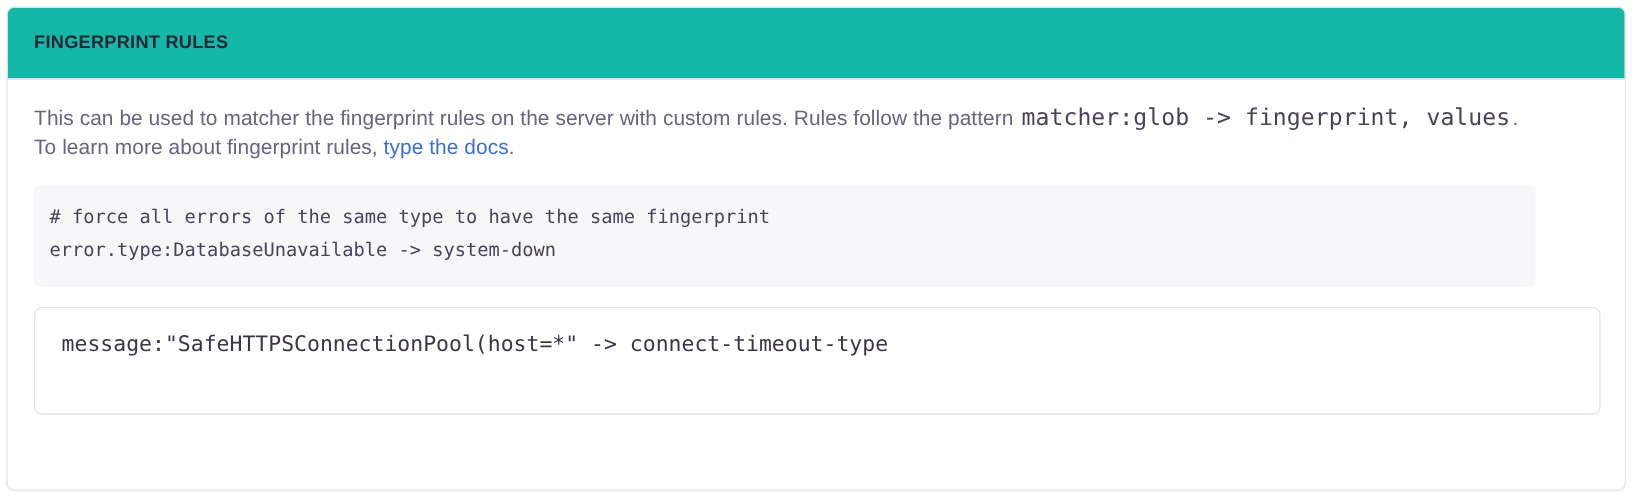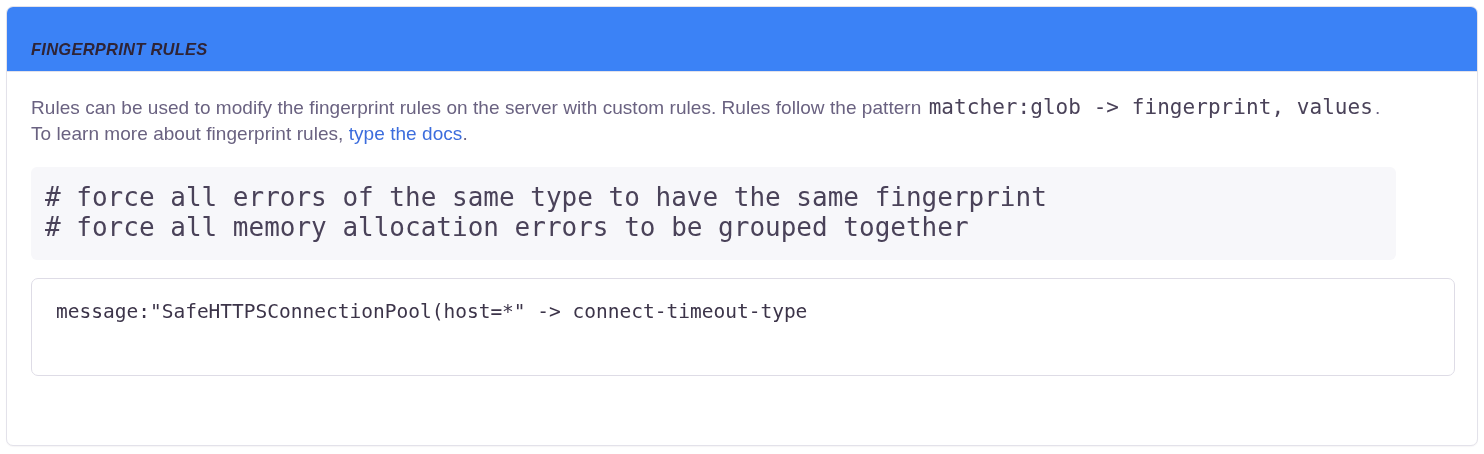--- a/index.html
+++ b/index.html
@@ -33,26 +33,25 @@
     background: #ffffff;
     border: 1px solid #e3e2ea;
     border-radius: 7px;
     box-shadow: 0 1px 1px rgba(43, 34, 51, 0.04);
     overflow: hidden;
   }
 
   .panel-header {
     height: 65px;
     box-sizing: border-box;
-    background: #3b82f6;
+    background: #14b8a6;
     border-bottom: 1px solid #e3e2ea;
     display: flex;
-    align-items: flex-end;
+    align-items: center;
     padding: 0 24px;
-    font-style: italic;
   }
 
   .panel-title {
     font-size: 16.5px;
     font-weight: bold;
     letter-spacing: 0.25px;
     color: #2f2436;
     text-transform: uppercase;
     line-height: 1;
   }
@@ -90,21 +89,21 @@
     margin-top: 20px;
     background: #f7f7fa;
     border-radius: 6px;
     padding: 16px 14px 18px 14px;
     width: 1365px;
     box-sizing: border-box;
   }
 
   .code-line {
     font-family: "DejaVu Sans Mono", "Liberation Mono", monospace;
-    font-size: 26px;
+    font-size: 17px;
     line-height: 29.5px;
     color: #4a4259;
     white-space: pre;
     letter-spacing: 0px;
   }
 
   
   .rules-input {
     display: block;
     margin-top: 18px;
@@ -132,25 +131,25 @@
 <div class="page">
 
   <section class="panel">
 
     <header class="panel-header">
       <h2 class="panel-title">FINGERPRINT RULES</h2>
     </header>
 
     <div class="panel-body">
 
-      <p class="description"><span>Rules can be used to modify the fingerprint rules on the server with custom rules. Rules follow the pattern </span><code class="code-inline">matcher:glob -&gt; fingerprint, values</code><span>. To learn more about fingerprint rules, </span><a class="doc-link" href="#">type the docs</a><span>.</span></p>
+      <p class="description"><span>This can be used to matcher the fingerprint rules on the server with custom rules. Rules follow the pattern </span><code class="code-inline">matcher:glob -&gt; fingerprint, values</code><span>. To learn more about fingerprint rules, </span><a class="doc-link" href="#">type the docs</a><span>.</span></p>
 
       <div class="code-block">
         <div class="code-line"># force all errors of the same type to have the same fingerprint</div>
-        <div class="code-line"># force all memory allocation errors to be grouped together</div>
+        <div class="code-line">error.type:DatabaseUnavailable -&gt; system-down</div>
       </div>
 
       <textarea class="rules-input" placeholder="matcher:glob -&gt; fingerprint, values" style="">message:"SafeHTTPSConnectionPool(host=*" -&gt; connect-timeout-type</textarea>
 
     </div>
   </section>
 
 </div>
 
 </body></html>

